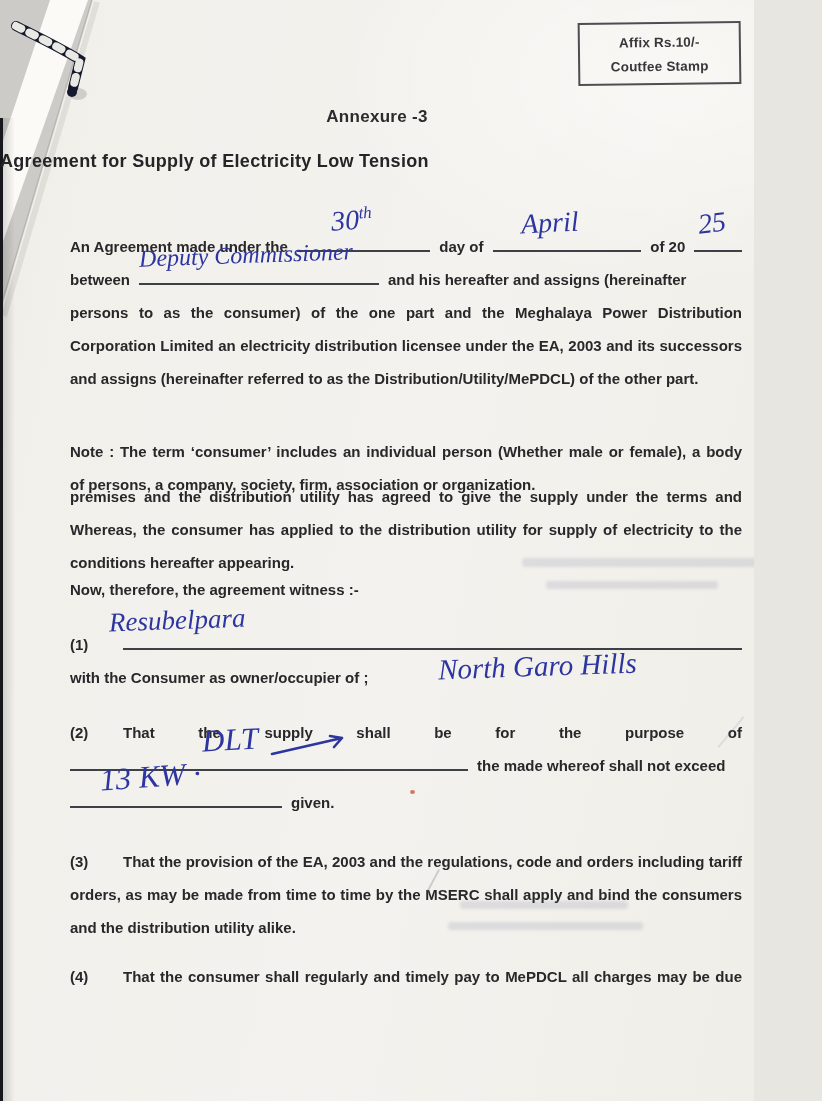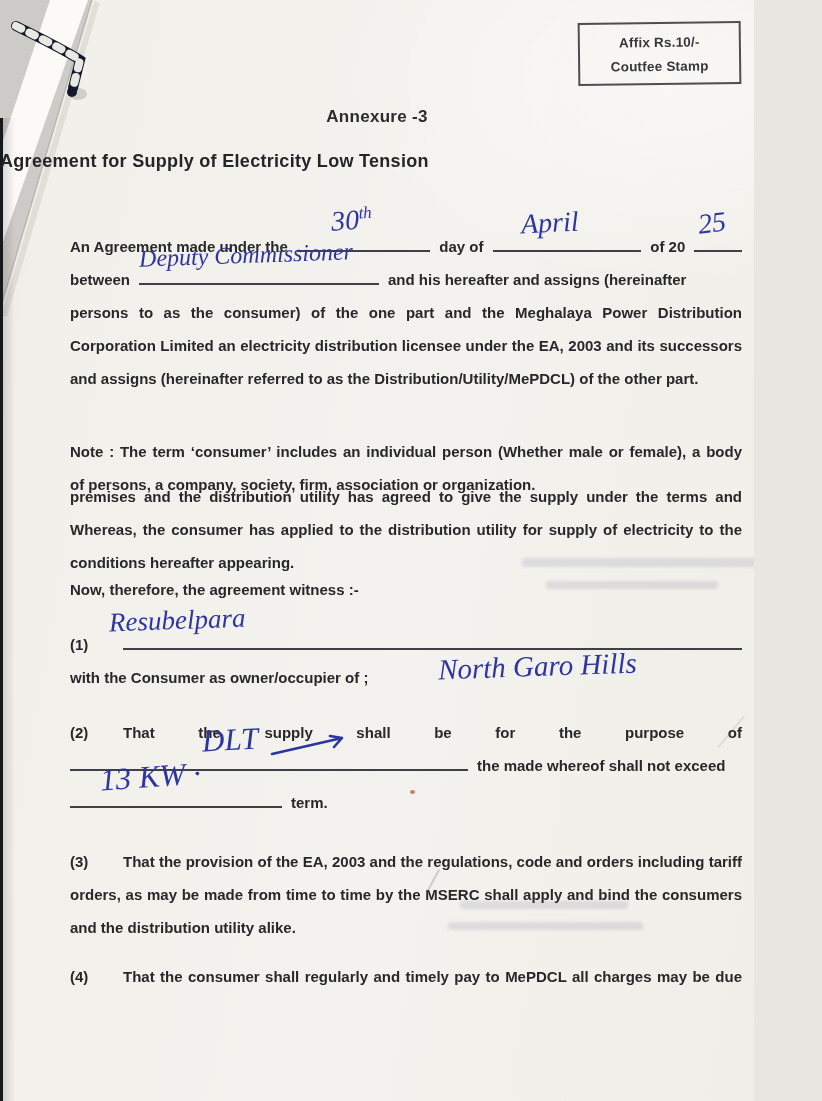--- a/index.html
+++ b/index.html
@@ -157,21 +157,21 @@
       <span>the made whereof shall not exceed</span>
     </div>
     <span class="hand" style="left:132px; top:8px; font-size:31px; transform:rotate(-3deg)">DLT</span>
     <svg class="arrow-svg" style="left:200px; top:14px" width="90" height="28">
       <path d="M2 24 L72 8 M72 8 l-12 -2 M72 8 l-8 9" fill="none" stroke="#2c35a0" stroke-width="2.6" stroke-linecap="round"></path>
     </svg>
     <div class="line flexline" style="margin-top:4px">
       <span class="blank" style="width:212px">
         <span class="hand" style="left:30px; top:-28px; font-size:31px; transform:rotate(-4deg)">13 KW ·</span>
       </span>
-      <span>term.</span>
+      <span>given.</span>
     </div>
   </div>
 
   <div class="blk b-c3">
     <div class="line flexline">
       <span class="num">(3)</span>
       <span class="txtflex jl">That the provision of the EA, 2003 and the regulations, code and orders including tariff</span>
     </div>
     <div class="line jl">orders, as may be made from time to time by the MSERC shall apply and bind the consumers</div>
     <div class="line">and the distribution utility alike.</div>

